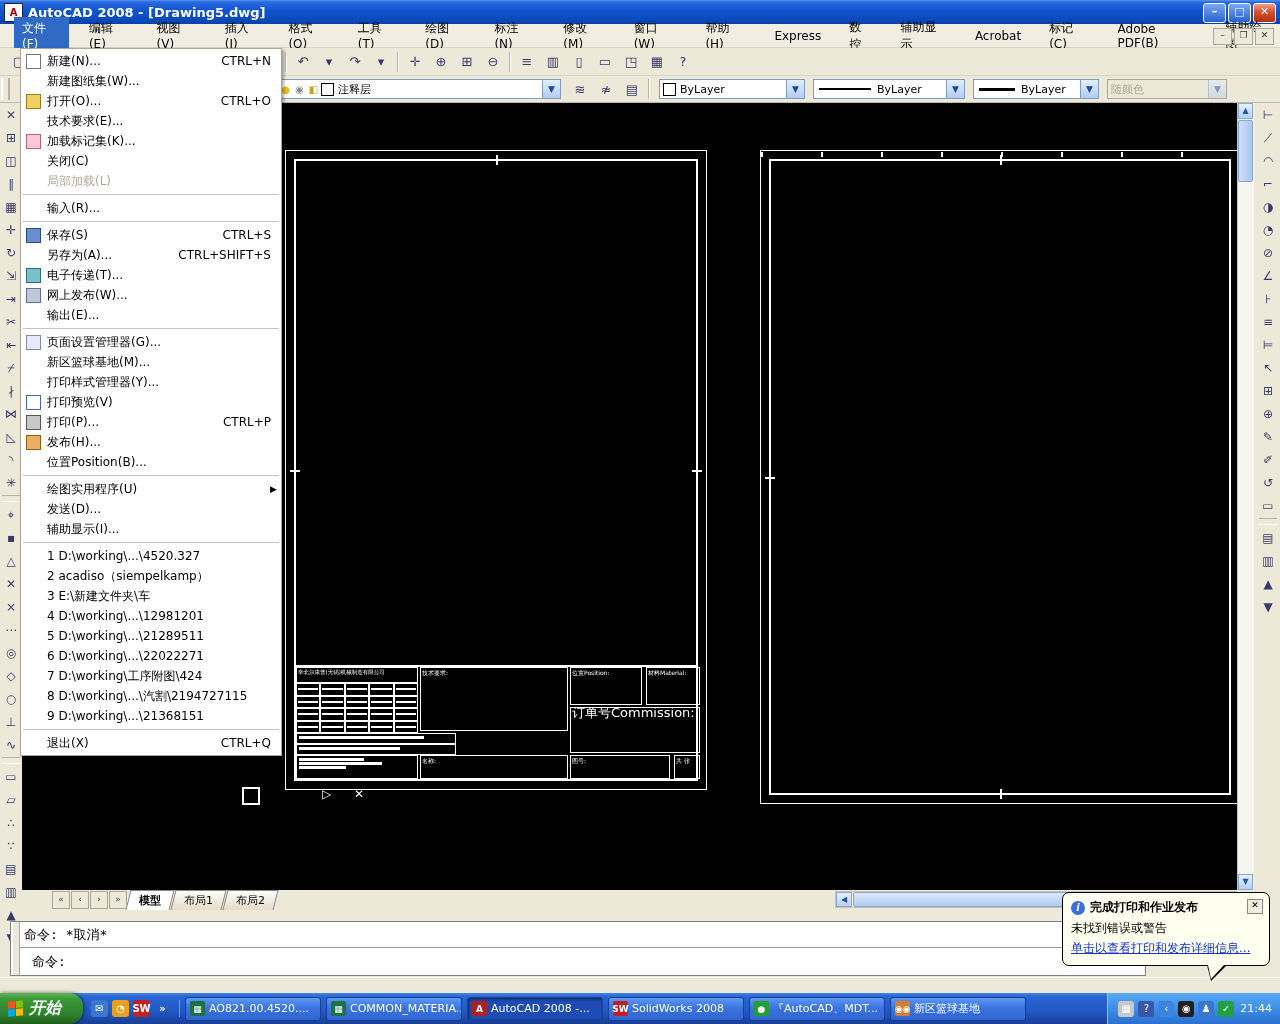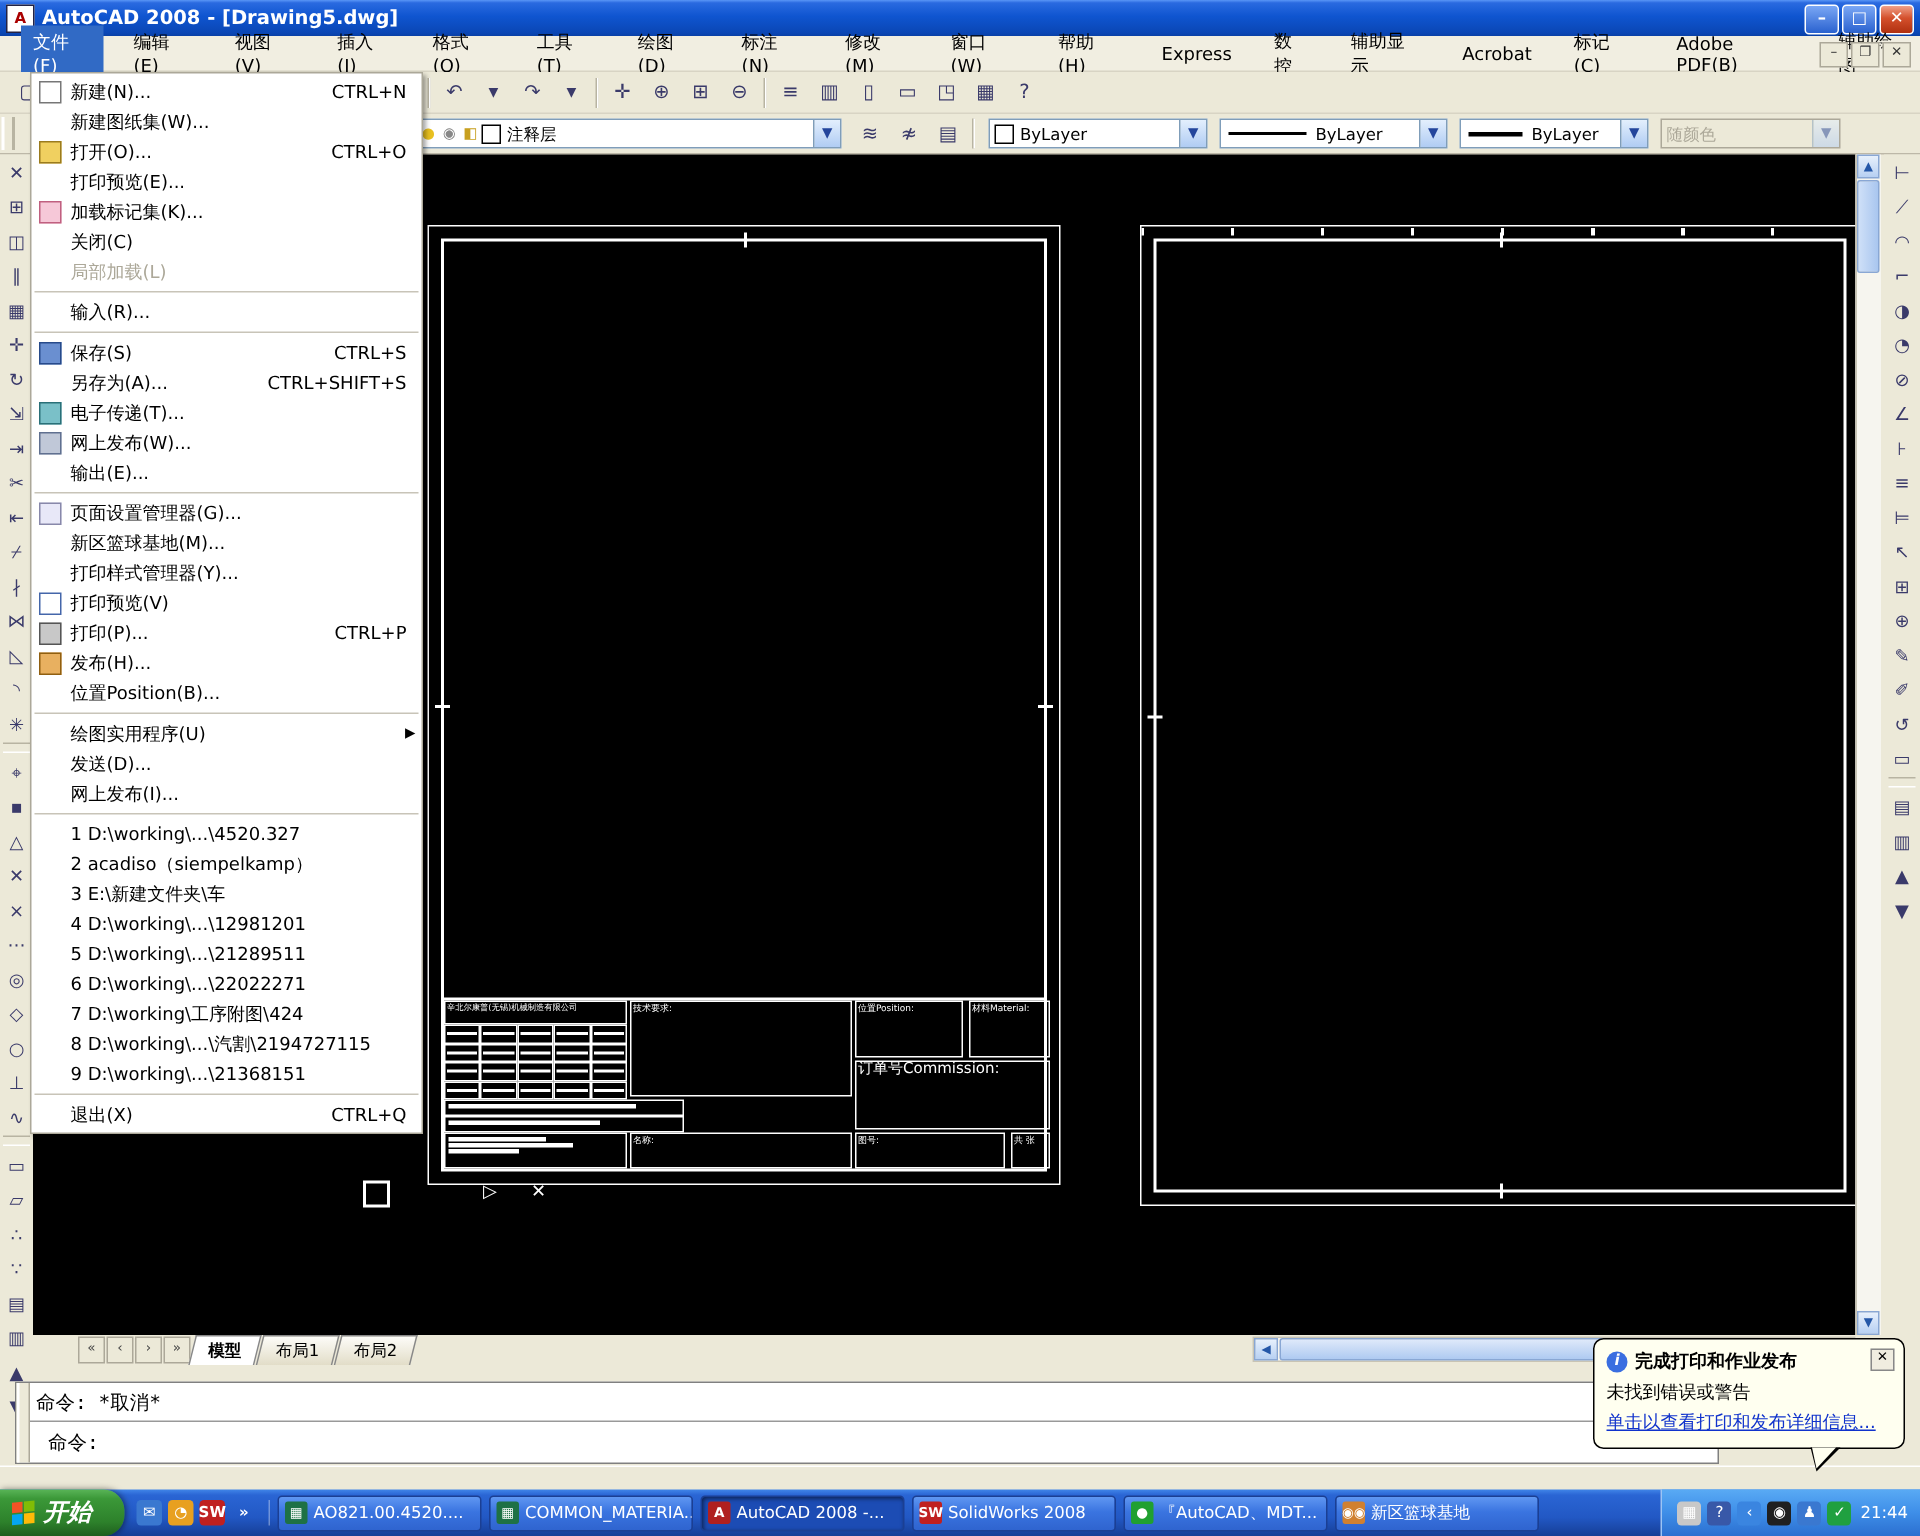--- a/index.html
+++ b/index.html
@@ -346,21 +346,21 @@
             </div>
           <div class="tcell" style="left:0;top:88px;width:122px;height:24px">
             <div class="fillbar" style="width:55%"></div>
               <div class="fillbar" style="width:70%"></div>
               <div class="fillbar" style="width:40%"></div>
           </div>
           <div class="tcell" style="left:124px;top:0;width:148px;height:64px">技术要求:</div>
           <div class="tcell" style="left:124px;top:88px;width:148px;height:24px">名称:</div>
           <div class="tcell" style="left:274px;top:0;width:72px;height:38px">位置Position:</div>
           <div class="tcell" style="left:350px;top:0;width:54px;height:38px">材料Material:</div>
-          <div class="tcell" style="left:274px;top:40px;width:130px;height:46px;font-size:10px">订单号Commission:</div>
+          <div class="tcell" style="left:274px;top:40px;width:130px;height:46px;font-size:13px">订单号Commission:</div>
           <div class="tcell" style="left:274px;top:88px;width:100px;height:24px">图号:</div>
           <div class="tcell" style="left:378px;top:88px;width:26px;height:24px">共 张</div>
         </div>
       </div>
     </div>
 
     <div class="frame" style="left:738px;top:47px;width:478px;height:652px">
       <div class="ticks"></div>
       <div class="inner">
         <div class="cmark" style="left:-6px;top:50%;width:10px;height:2px"></div>
@@ -446,21 +446,21 @@
       </div>
       <div class="fmrow">
         <div class="fmic ic-open">
           <i></i>
         </div>
         <span class="fmlabel">打开(O)...</span>
         <span class="fmsc">CTRL+O</span>
       </div>
       <div class="fmrow">
         <div class="fmic"></div>
-        <span class="fmlabel">打印预览(E)...</span>
+        <span class="fmlabel">技术要求(E)...</span>
       </div>
       <div class="fmrow">
         <div class="fmic ic-markup">
           <i></i>
         </div>
         <span class="fmlabel">加载标记集(K)...</span>
       </div>
       <div class="fmrow">
         <div class="fmic"></div>
         <span class="fmlabel">关闭(C)</span>
@@ -546,21 +546,21 @@
         <div class="fmic"></div>
         <span class="fmlabel">绘图实用程序(U)</span>
         <span class="fmarrow">▶</span>
       </div>
       <div class="fmrow">
         <div class="fmic"></div>
         <span class="fmlabel">发送(D)...</span>
       </div>
       <div class="fmrow">
         <div class="fmic"></div>
-        <span class="fmlabel">网上发布(I)...</span>
+        <span class="fmlabel">辅助显示(I)...</span>
       </div>
       <div class="fmsep"></div>
       <div class="fmrow">
         <div class="fmic"></div>
         <span class="fmlabel">1 D:\working\...\4520.327</span>
       </div>
       <div class="fmrow">
         <div class="fmic"></div>
         <span class="fmlabel">2 acadiso（siempelkamp）</span>
       </div>

